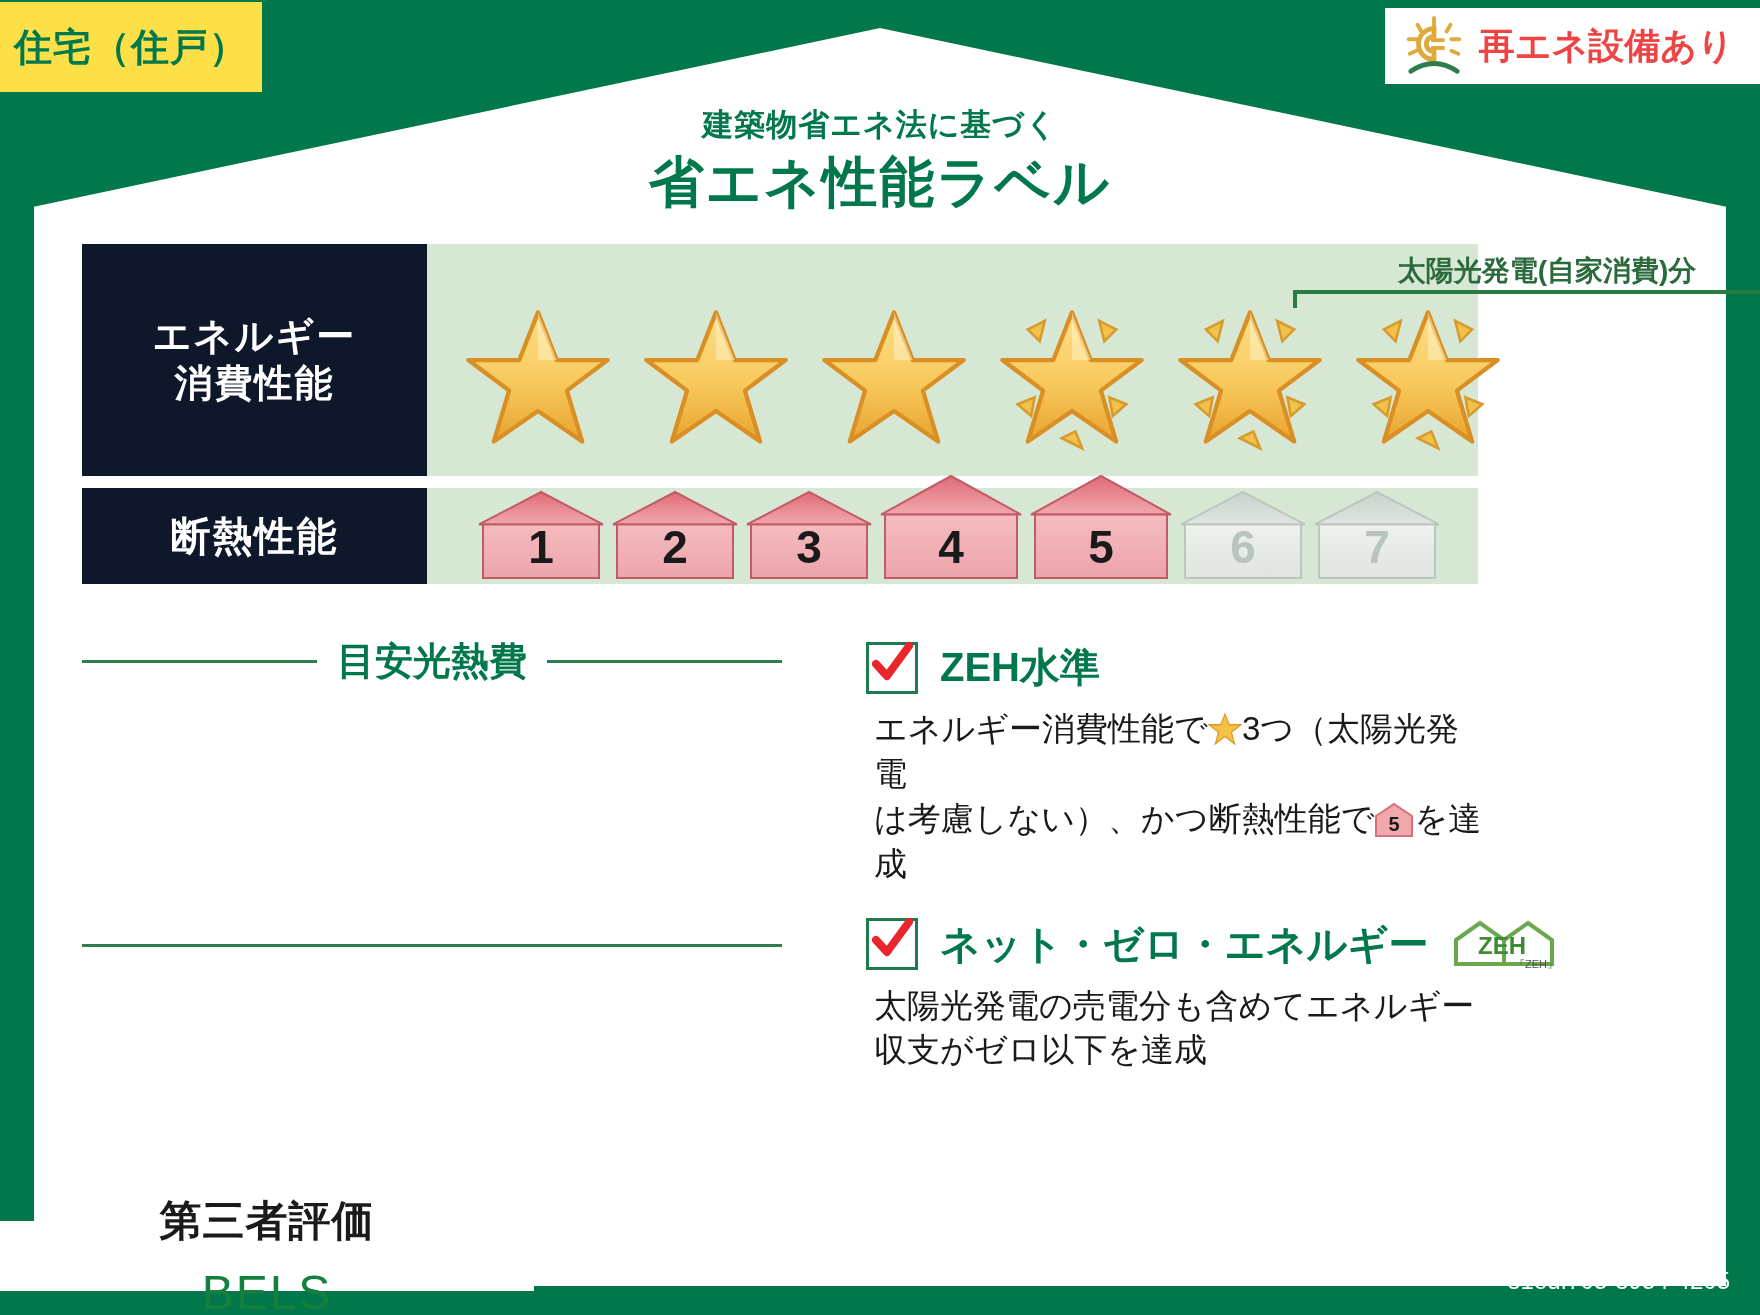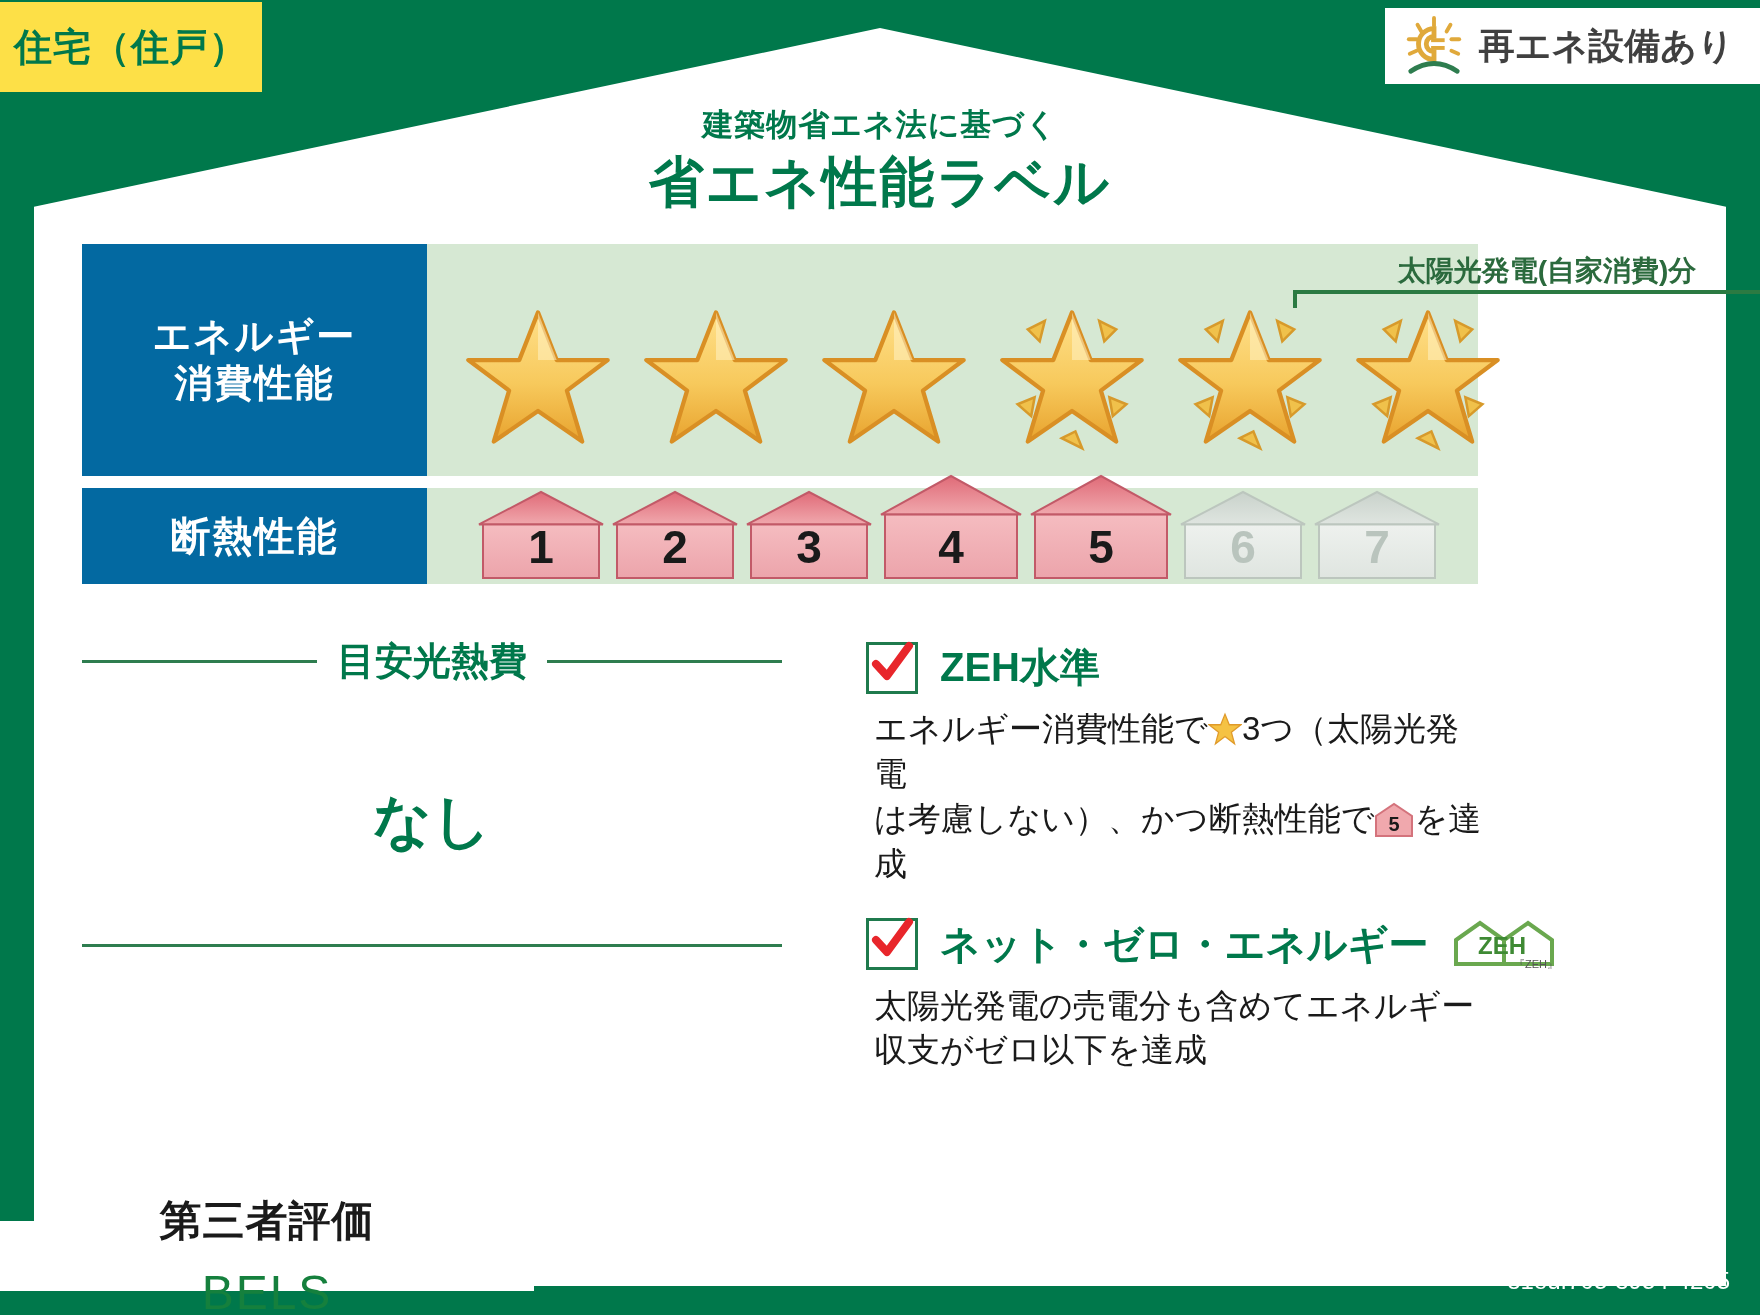--- a/index.html
+++ b/index.html
@@ -26,37 +26,37 @@
     position:absolute;left:0;top:2px;width:262px;height:90px;
     background:#fde047;display:flex;align-items:center;justify-content:center;
     color:#00784b;font-weight:bold;font-size:38px;letter-spacing:1px;
   }
   
   .renew-badge{
     position:absolute;right:0;top:8px;height:76px;
     background:#ffffff;display:flex;align-items:center;gap:14px;
     padding:0 26px 0 18px;
   }
-  .renew-badge .txt{color:#404040;font-weight:bold;font-size:36px;white-space:nowrap;}
+  .renew-badge .txt{color:#ef4444;font-weight:bold;font-size:36px;white-space:nowrap;}
   .sun-icon{width:62px;height:62px;display:block;}
 
   
   .sub-title{
     position:absolute;left:0;right:0;top:104px;text-align:center;
     color:#00784b;font-weight:bold;font-size:31px;letter-spacing:1px;
   }
   .main-title{
     position:absolute;left:0;right:0;top:146px;text-align:center;
     color:#00784b;font-weight:bold;font-size:55px;letter-spacing:2px;
   }
 
   
   .row{position:absolute;display:flex;height:232px;}
   .row .lbl{
-    width:345px;background:#0369a1;color:#fff;
+    width:345px;background:#0f172a;color:#fff;
     display:flex;flex-direction:column;align-items:center;justify-content:center;
     font-weight:bold;font-size:38px;line-height:1.25;letter-spacing:2px;
   }
   .row .val{flex:1;background:#d6e8d3;position:relative;}
 
   #energy-row{left:82px;top:244px;width:1396px;height:232px;}
   #insul-row{left:82px;top:488px;width:1396px;height:96px;}
   #insul-row .lbl{font-size:40px;}
 
   
@@ -413,21 +413,20 @@
         </div>
     </div>
   </div>
 
   <div class="cost-block">
     <div class="cost-head">
       <span class="rule"></span>
       <span class="t">目安光熱費</span>
       <span class="rule"></span>
     </div>
-    <div class="cost-value">なし</div>
   </div>
   <div class="cost-bottom-rule"></div>
 
   <div class="zeh">
 
     <div class="zeh-line">
       <span class="chk">
         <svg viewBox="0 0 52 52">
           <path d="M10 27 L21 39 L43 9" fill="none" stroke="#e8262b" stroke-width="8" stroke-linecap="round" stroke-linejoin="round"></path>
         </svg>

